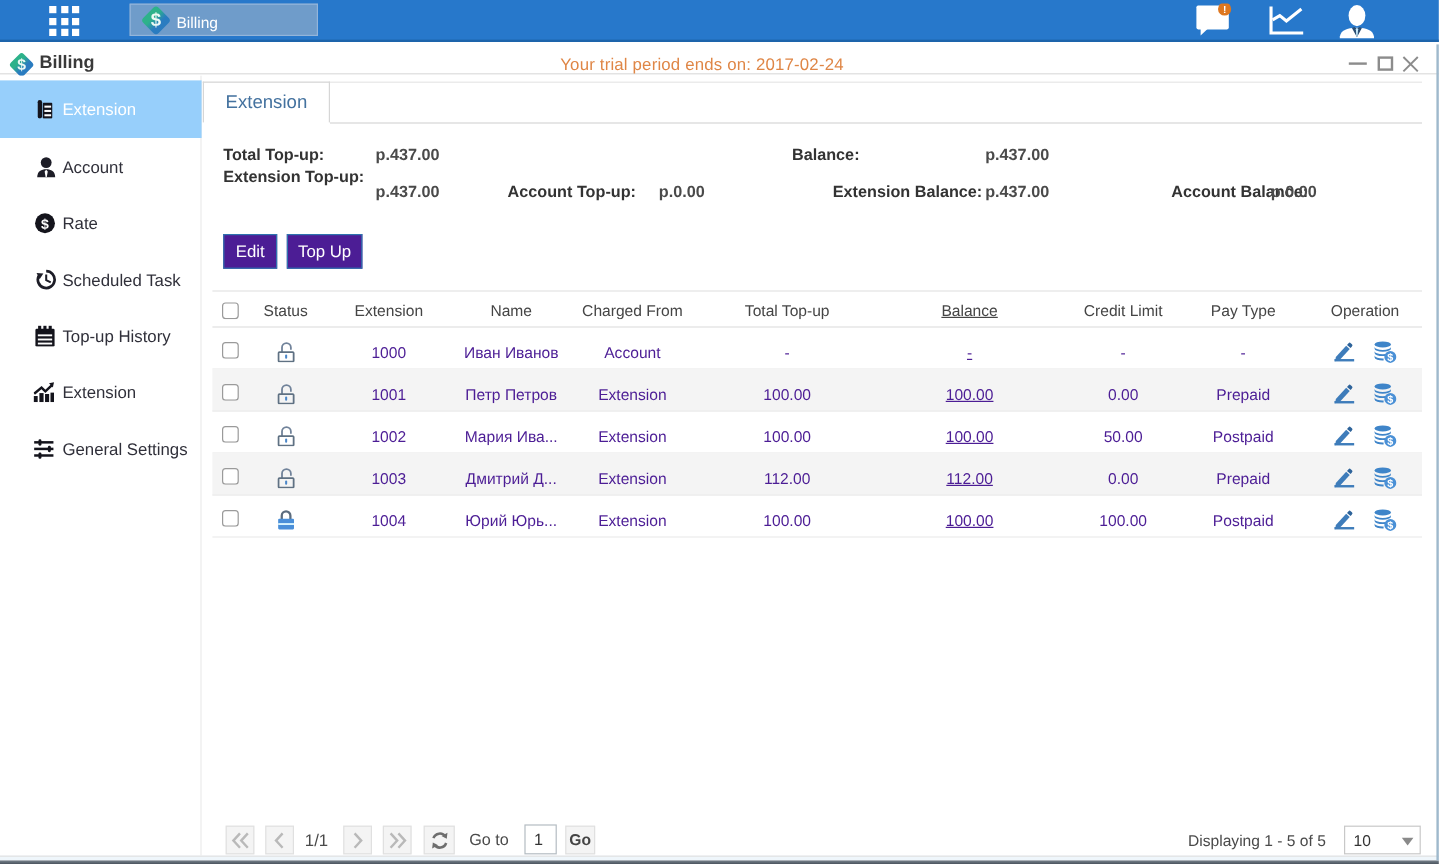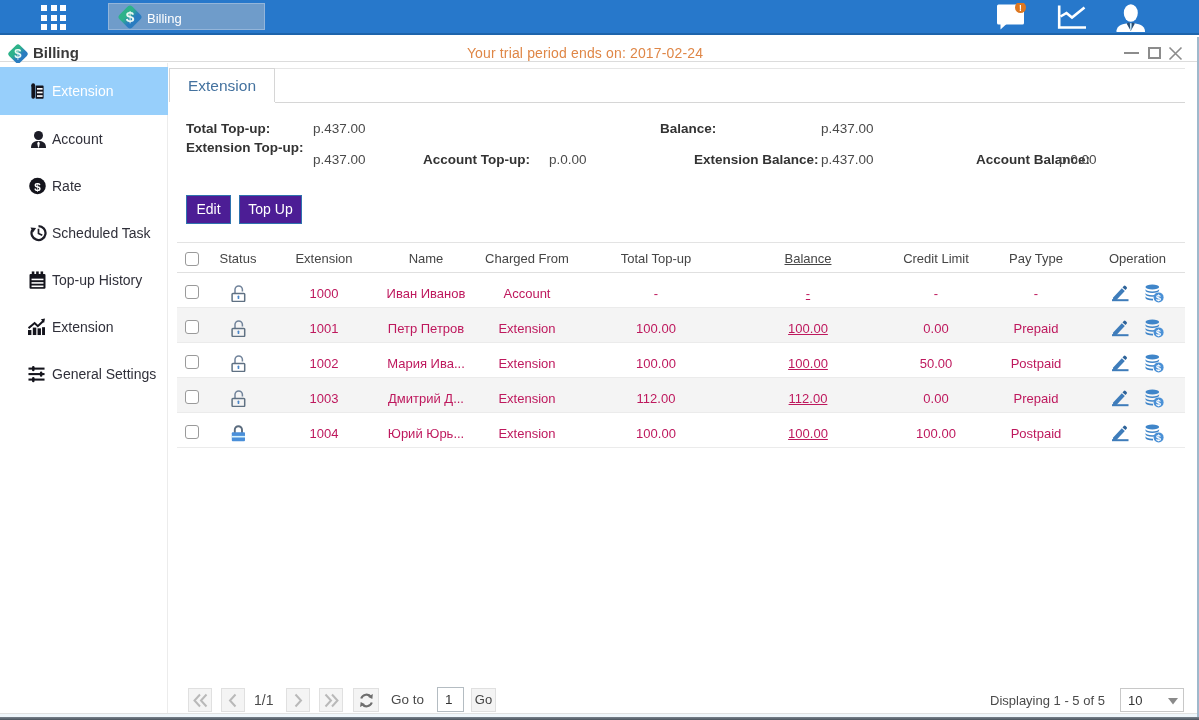--- a/index.html
+++ b/index.html
@@ -28,42 +28,42 @@
 .micon { position:absolute; left:30px; top:50%; transform:translateY(-50%); width:17px; height:18px; }
 
 
 #tabstrip { left:169px; top:68px; width:1016px; height:34px; }
 #tabstrip .topline { position:absolute; left:0; top:0; width:1016px; height:1px; background:#e6e6e6; }
 #tabstrip .botline { position:absolute; left:106px; top:34px; width:910px; height:1px; background:#d6d6d6; }
 #tabactive { position:absolute; left:0; top:0; width:106px; height:34px; border:1px solid #d6d6d6; border-bottom:none; background:#fff; color:#44729f; font-size:15.5px; text-align:center; line-height:33px; }
 
 
 .slabel { font-size:13.5px; font-weight:bold; color:#333; white-space:nowrap; }
-.svalue { font-size:13.5px; color:#4a4a4a; white-space:nowrap; }
+.svalue { font-size:13.5px; color:#4a4a4a; white-space:nowrap;font-weight:bold; }
 
 
 .bluebtn { position:absolute; background:#4c1d95; color:#fff; font-size:14px; text-align:center; height:29px; line-height:27px; border:1px solid #2f73ae; }
 
 
 #tbl { left:177px; top:242px; width:1008px; }
 .trow { position:absolute; left:0; width:1008px; display:flex; align-items:center; }
-.trow > div { text-align:center; font-size:13px; color:#be185d; white-space:nowrap; overflow:hidden; }
+.trow > div { text-align:center; font-size:13px; color:#4c1d95; white-space:nowrap; overflow:hidden; }
 .trow.drow > div { padding-top:6px; }
 .trow.drow > .c0, .trow.drow > .c1, .trow.drow > .c9 { padding-top:3px; }
 .c1 { padding-left:2px; } .c9 { padding-left:3px; }
 .thead.trow > div { padding-top:2px; }
 .c0{width:30px;} .c1{width:60px;} .c2{width:114px;} .c3{width:90px;} .c4{width:112px;} .c5{width:146px;} .c6{width:158px;text-decoration:underline;} .c7{width:98px;} .c8{width:102px;} .c9{width:98px;}
 .thead { top:0; height:31px; border-top:1px solid #e3e3e3; border-bottom:1px solid #e0e0e0; font-weight:normal; }
 .thead > div { color:#454545; }
 .stripe { background:#f4f4f4; }
 .rborder { border-bottom:1px solid #ebebeb; }
 .cbx { display:inline-block; width:14px; height:14px; border:1px solid #9a9a9a; border-radius:3px; background:#fff; vertical-align:middle; }
 
 
-.pgbtn { position:absolute; top:688px; width:24px; height:24px; background:#f4f4f4; border:1px solid #e0e0e0; color:#b0b0b0; text-align:center; font-size:17px; line-height:21px; }
+.pgbtn { position:absolute; top:688px; width:24px; height:24px; background:#f4f4f4; border:1px solid #e0e0e0; color:#b0b0b0; text-align:center; font-size:17px; line-height:21px;font-weight:bold; }
 .pgtxt { position:absolute; top:693px; font-size:13px; color:#4a4a4a; }
 
 #botbar1 { left:0; top:713px; width:1199px; height:4px; background:#eff6fb; border-top:1px solid #e2e2e2; }
 #botbar2 { left:0; top:717px; width:1199px; height:3px; background:linear-gradient(#78828c,#4b545e); }
 #rightedge { left:1197px; top:37px; width:2px; height:680px; background:#9fb9cc; }
 </style>
 </head>
 <body>
 <div id="page">
 

